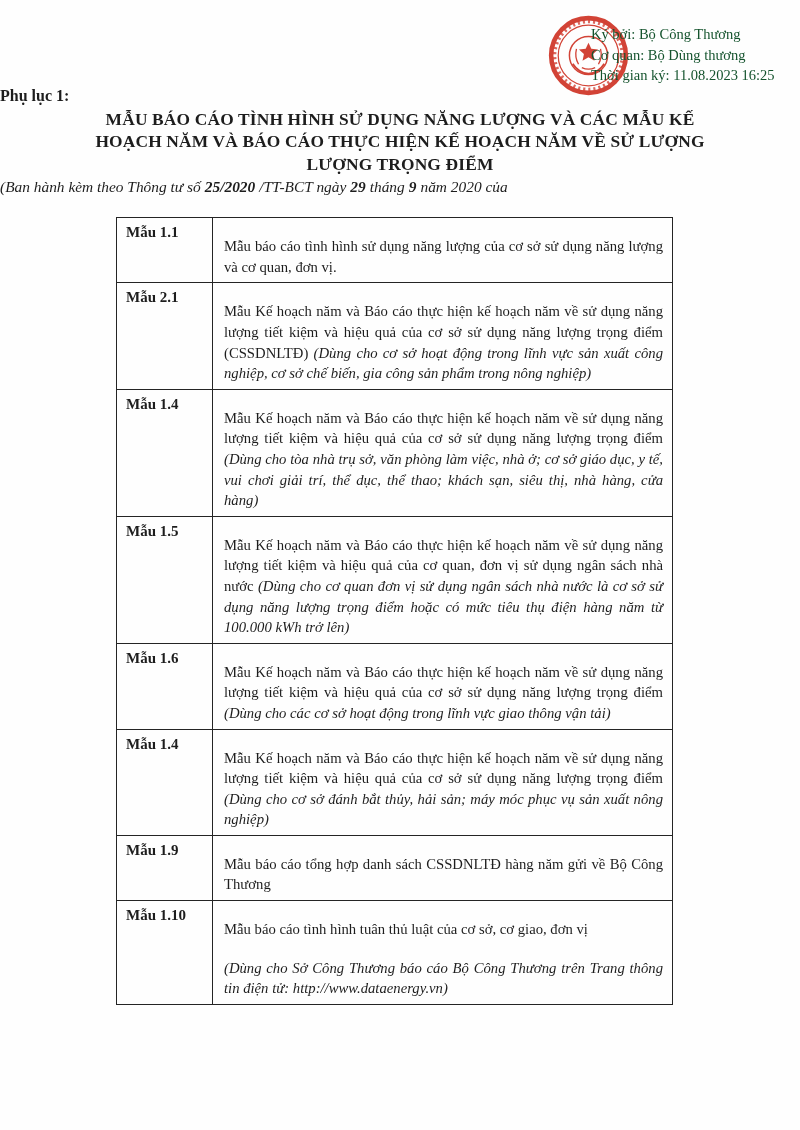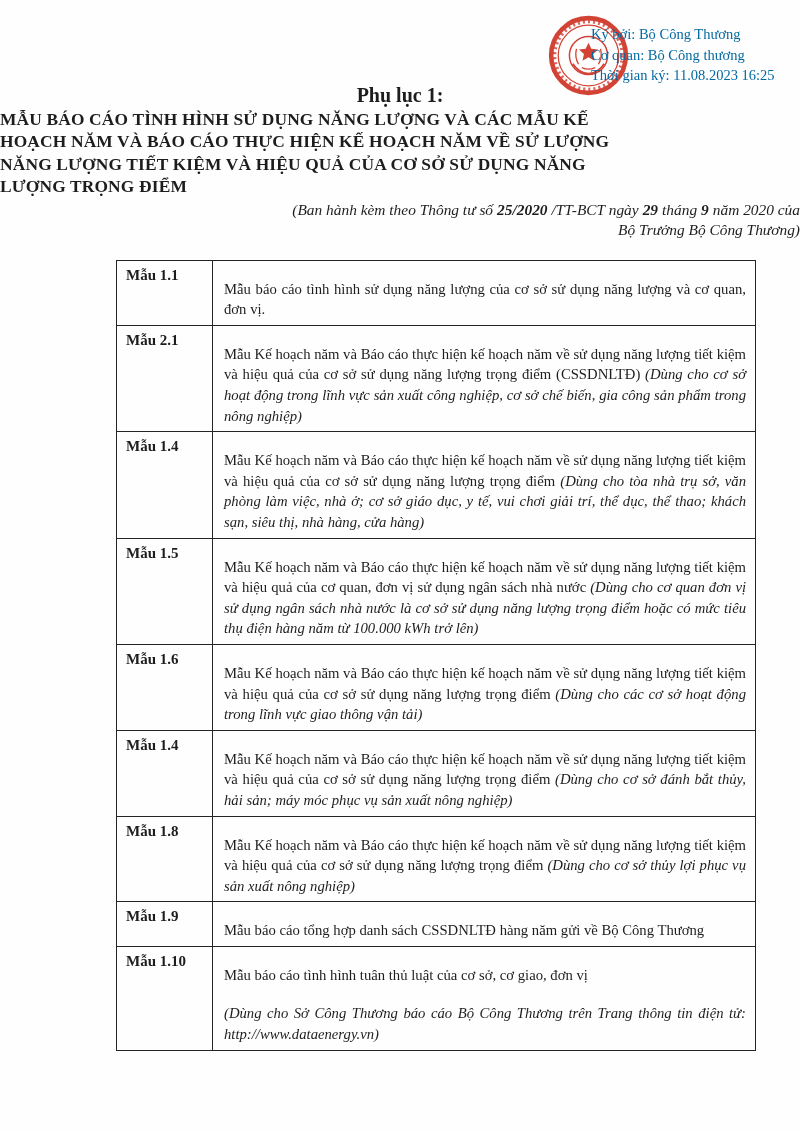--- a/index.html
+++ b/index.html
@@ -11,37 +11,37 @@
   }
   .page { position:relative; width:800px; height:1130px; background:#fefefe; overflow:hidden; }
 
   
   .stamp {
     position:absolute; left:547px; top:14px; width:83px; height:83px;
     opacity:0.93;
   }
   .sig {
     position:absolute; left:591px; top:24px;
-    font-size:14.5px; line-height:20.5px; white-space:nowrap; color:#0369a1;
+    font-size:14.5px; line-height:20.5px; white-space:nowrap; color:#14532d;
   }
 
   .content { padding-top:86px; }
-  .appendix { text-align:center; font-weight:bold; font-size:20px; line-height:19px; }
+  .appendix { text-align:left; font-weight:bold; font-size:16px; line-height:19px; }
   .title {
-    font-weight:bold; font-size:17.4px; line-height:22.4px;
+    text-align:center; font-weight:bold; font-size:17.4px; line-height:22.4px;
     margin-top:3px; letter-spacing:0.15px;
   }
   .subtitle {
-    text-align:right; font-style:italic; font-size:15.4px; line-height:20px; margin-top:2px;
+    text-align:left; font-style:italic; font-size:15.4px; line-height:20px; margin-top:2px;
   }
   .subtitle .num { font-weight:bold; margin:0 4px; }
 
   table.forms {
     border-collapse:collapse; table-layout:fixed;
-    margin:20px 0 0 116px; width:640px;
+    margin:20px 0 0 116px; width:557px;
   }
   table.forms td { border:1.6px solid #242424; vertical-align:top; }
   td.c1 { width:83px; font-weight:bold; font-size:15px; line-height:20px; padding:4px 3px 4px 9px; }
   td.c2 { font-size:14.7px; line-height:20.6px; padding:18px 9px 5px 11px; text-align:justify; }
   .it { font-style:italic; }
   .blk { display:block; margin-top:18px; }
 </style>
 </head>
 <body>
 
@@ -58,37 +58,35 @@
         <path d="M35.5 42 Q33 52 38 60.5" stroke-width="1.6"></path>
         <path d="M64.5 42 Q67 52 62 60.5" stroke-width="1.6"></path>
         <path d="M42 64.5 Q50 68.5 58 64.5" stroke-width="1.6"></path>
       </g>
       <polygon fill="#cf3527" points="50,34.5 53.4,42 61.5,42.8 55.5,48.3 57.2,56.3 50,52.2 42.8,56.3 44.5,48.3 38.5,42.8 46.6,42"></polygon>
     </svg>
   </div>
 
   <div class="sig">
     <div>Ký bởi: Bộ Công Thương</div>
-    <div>Cơ quan: Bộ Công thương</div>
+    <div>Cơ quan: Bộ Dùng thương</div>
     <div>Thời gian ký: 11.08.2023 16:25</div>
   </div>
 
   <div class="content">
     <div class="appendix">Phụ lục 1:</div>
 
     <div class="title">
       <div>MẪU BÁO CÁO TÌNH HÌNH SỬ DỤNG NĂNG LƯỢNG VÀ CÁC MẪU KẾ</div>
       <div>HOẠCH NĂM VÀ BÁO CÁO THỰC HIỆN KẾ HOẠCH NĂM VỀ SỬ LƯỢNG</div>
-      <div>NĂNG LƯỢNG TIẾT KIỆM VÀ HIỆU QUẢ CỦA CƠ SỞ SỬ DỤNG NĂNG</div>
       <div>LƯỢNG TRỌNG ĐIỂM</div>
     </div>
 
     <div class="subtitle">
       <div><span>(Ban hành kèm theo Thông tư số</span><span class="num">25/2020</span><span>/TT-BCT ngày</span><span class="num">29</span><span>tháng</span><span class="num">9</span><span>năm 2020 của</span></div>
-      <div>Bộ Trưởng Bộ Công Thương)</div>
     </div>
 
     <table class="forms">
       <tbody>
         <tr>
           <td class="c1">Mẫu 1.1</td>
           <td class="c2"><span>Mẫu báo cáo tình hình sử dụng năng lượng của cơ sở sử dụng năng lượng và cơ quan, đơn vị.</span><span class="it"></span></td>
         </tr>
         <tr>
           <td class="c1">Mẫu 2.1</td>
@@ -104,24 +102,20 @@
         </tr>
         <tr>
           <td class="c1">Mẫu 1.6</td>
           <td class="c2"><span>Mẫu Kế hoạch năm và Báo cáo thực hiện kế hoạch năm về sử dụng năng lượng tiết kiệm và hiệu quả của cơ sở sử dụng năng lượng trọng điểm </span><span class="it">(Dùng cho các cơ sở hoạt động trong lĩnh vực giao thông vận tải)</span></td>
         </tr>
         <tr>
           <td class="c1">Mẫu 1.4</td>
           <td class="c2"><span>Mẫu Kế hoạch năm và Báo cáo thực hiện kế hoạch năm về sử dụng năng lượng tiết kiệm và hiệu quả của cơ sở sử dụng năng lượng trọng điểm </span><span class="it">(Dùng cho cơ sở đánh bắt thủy, hải sản; máy móc phục vụ sản xuất nông nghiệp)</span></td>
         </tr>
         <tr>
-          <td class="c1">Mẫu 1.8</td>
-          <td class="c2"><span>Mẫu Kế hoạch năm và Báo cáo thực hiện kế hoạch năm về sử dụng năng lượng tiết kiệm và hiệu quả của cơ sở sử dụng năng lượng trọng điểm </span><span class="it">(Dùng cho cơ sở thủy lợi phục vụ sản xuất nông nghiệp)</span></td>
-        </tr>
-        <tr>
           <td class="c1">Mẫu 1.9</td>
           <td class="c2"><span>Mẫu báo cáo tổng hợp danh sách CSSDNLTĐ hàng năm gửi về Bộ Công Thương</span><span class="it"></span></td>
         </tr>
         <tr>
           <td class="c1">Mẫu 1.10</td>
           <td class="c2"><span>Mẫu báo cáo tình hình tuân thủ luật của cơ sở, cơ giao, đơn vị</span><span class="it blk">(Dùng cho Sở Công Thương báo cáo Bộ Công Thương trên Trang thông tin điện tử: http://www.dataenergy.vn)</span></td>
         </tr>
       </tbody>
     </table>
   </div>

